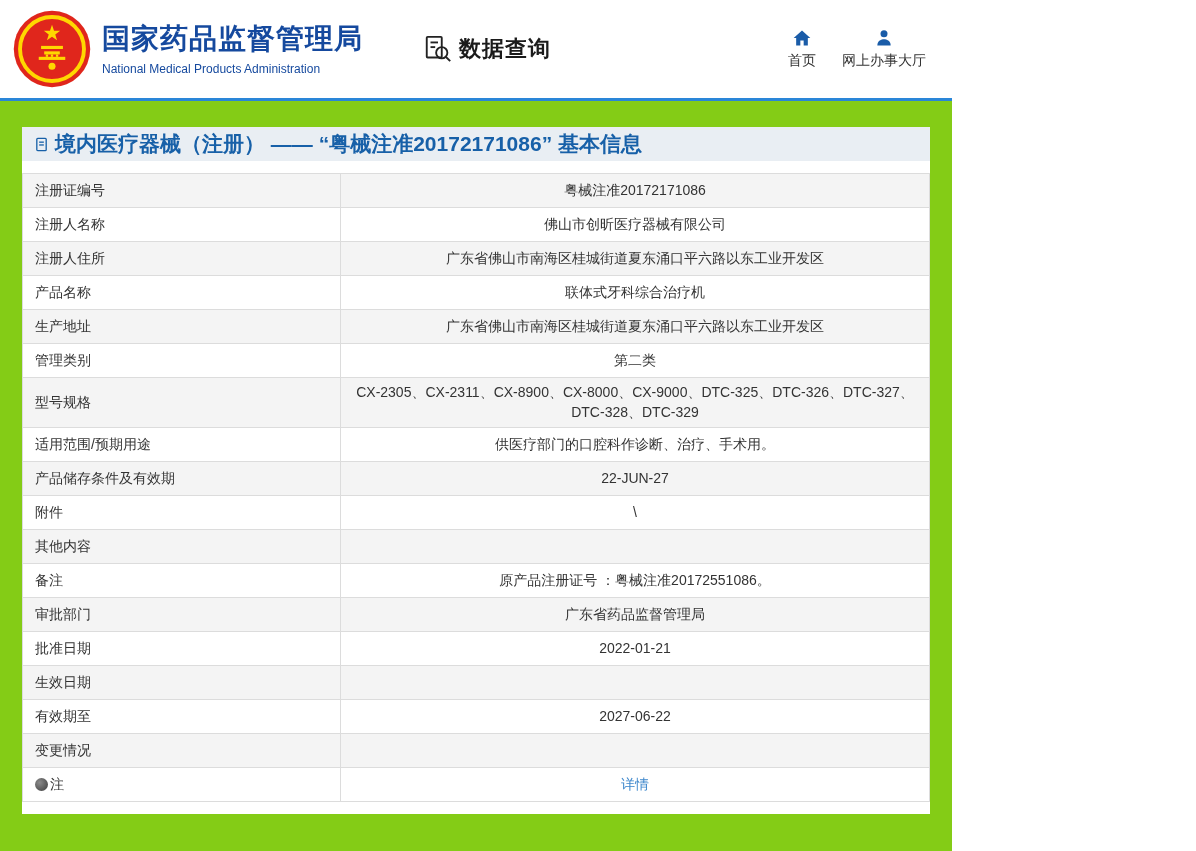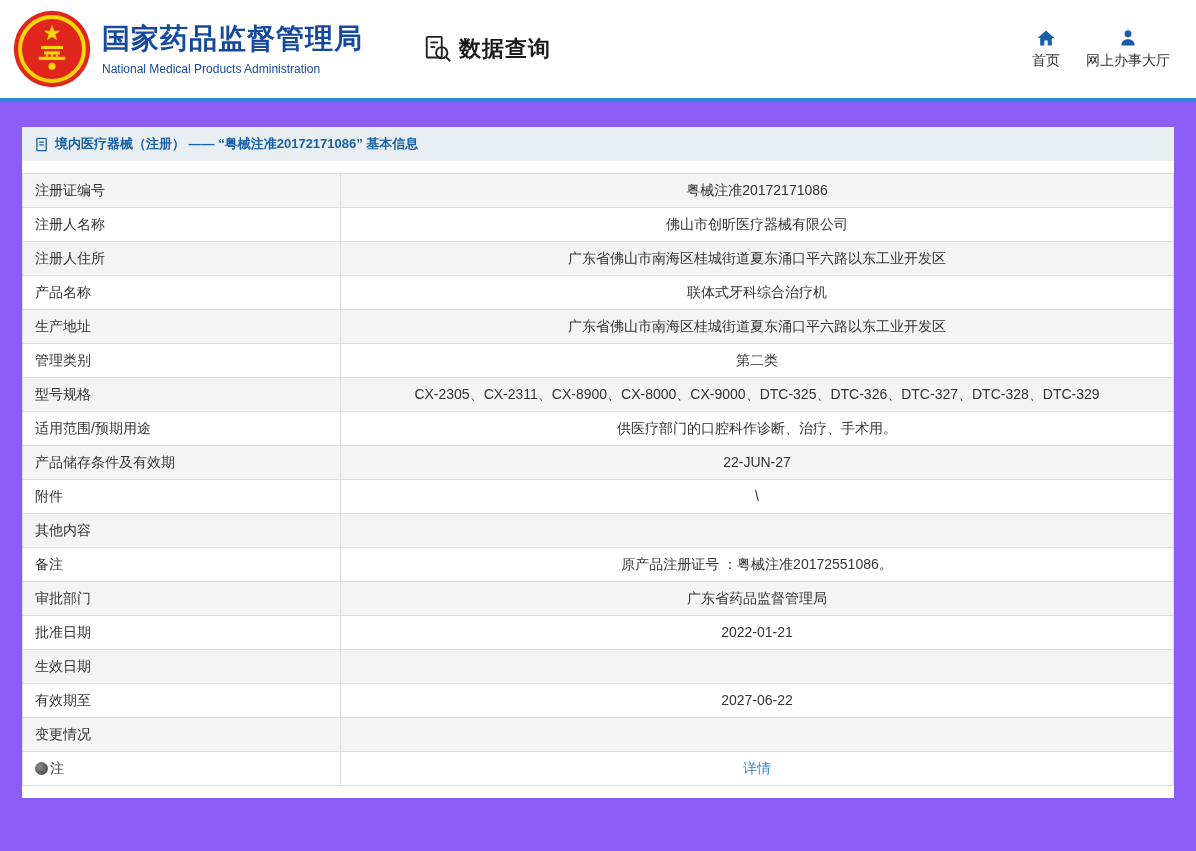--- a/index.html
+++ b/index.html
@@ -2,21 +2,21 @@
 <html><head>
 <meta charset="utf-8">
 <style>
   * { box-sizing: border-box; }
   html,body { margin:0; padding:0; }
   body {
     font-family: "Liberation Sans", "DejaVu Sans", sans-serif;
     background:#fff;
     width:1196px;
   }
-  .page { width:1196px; height:851px; overflow:hidden; background:#8b5cf6; }
+  .page { width:952px; height:851px; overflow:hidden; background:#84cc16; }
 
   
   .site-header {
     height:101px; background:#fff;
     display:flex; align-items:center;
     padding:0 26px 0 12px;
     border-bottom:3px solid #2a86d8;
   }
   .logo-wrap { width:80px; height:80px; flex:0 0 auto; display:flex; align-items:center; justify-content:center; }
   .org-names { margin-left:10px; }
@@ -31,21 +31,21 @@
 
   
   .content { padding:26px 22px 0 22px; }
   .card { background:#fff; padding-bottom:12px; }
   .breadcrumb-bar {
     height:34px; background:#e9eef3;
     display:flex; align-items:center;
     padding:0 12px;
   }
   .breadcrumb-text {
-    font-size:13px; font-weight:bold; color:#1760a8; margin-left:6px;
+    font-size:21px; font-weight:bold; color:#1760a8; margin-left:6px;
   }
 
   
   .info-table {
     width:100%; border-collapse:collapse; margin-top:12px;
     font-size:14px; color:#333; table-layout:fixed;
   }
   .info-table td {
     border:1px solid #dcdcdc;
     height:34px;

